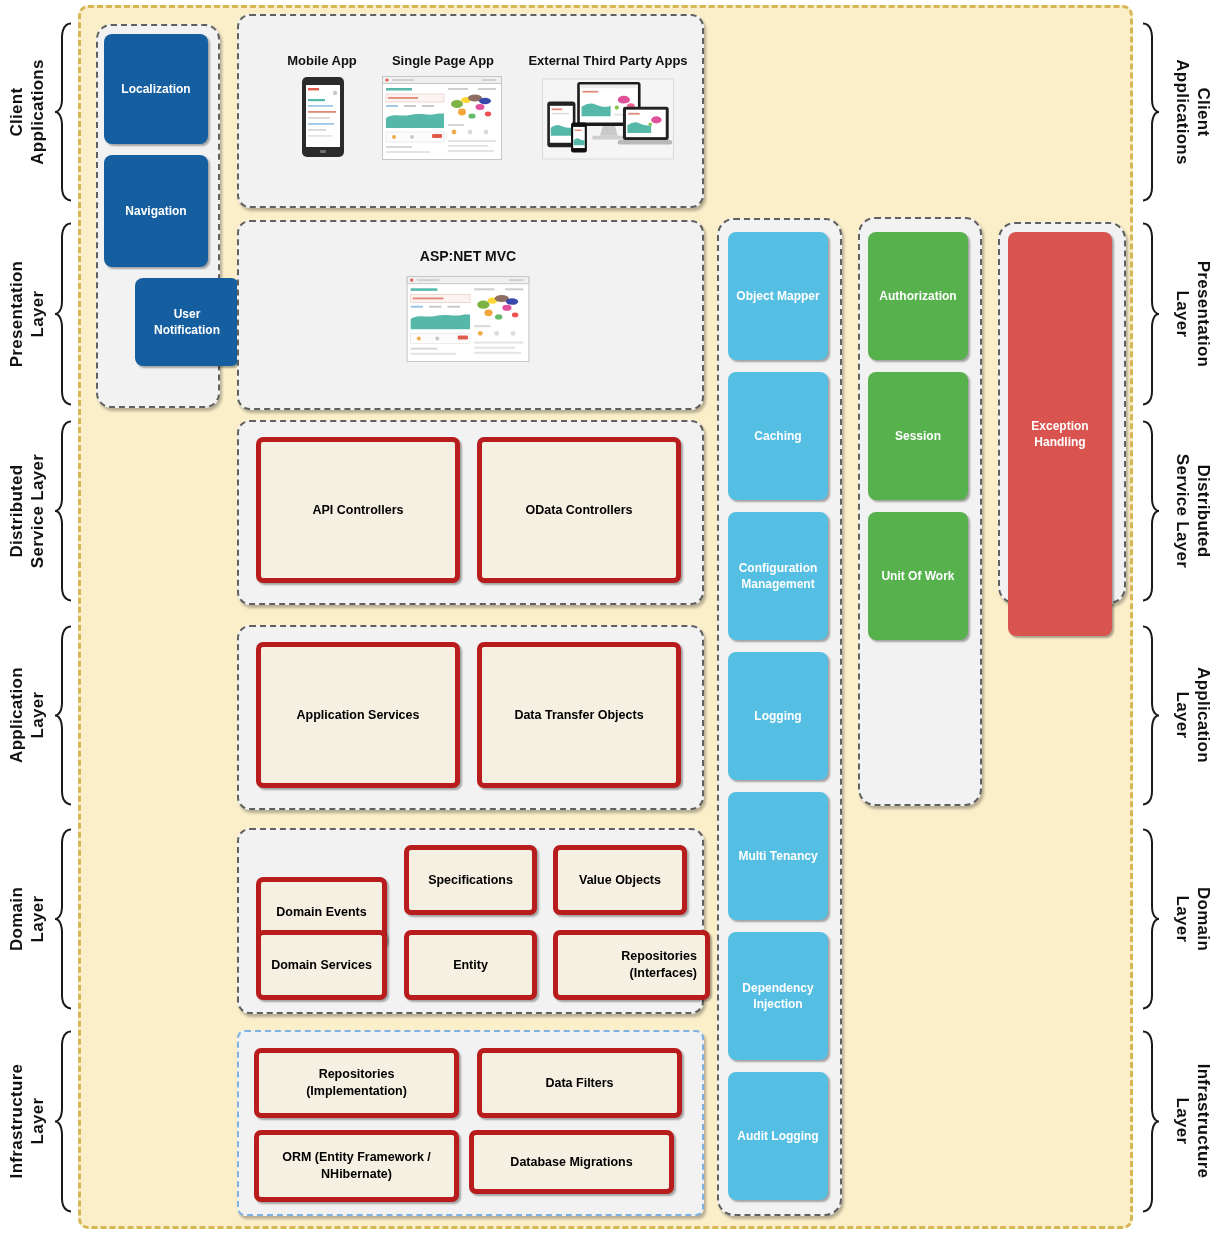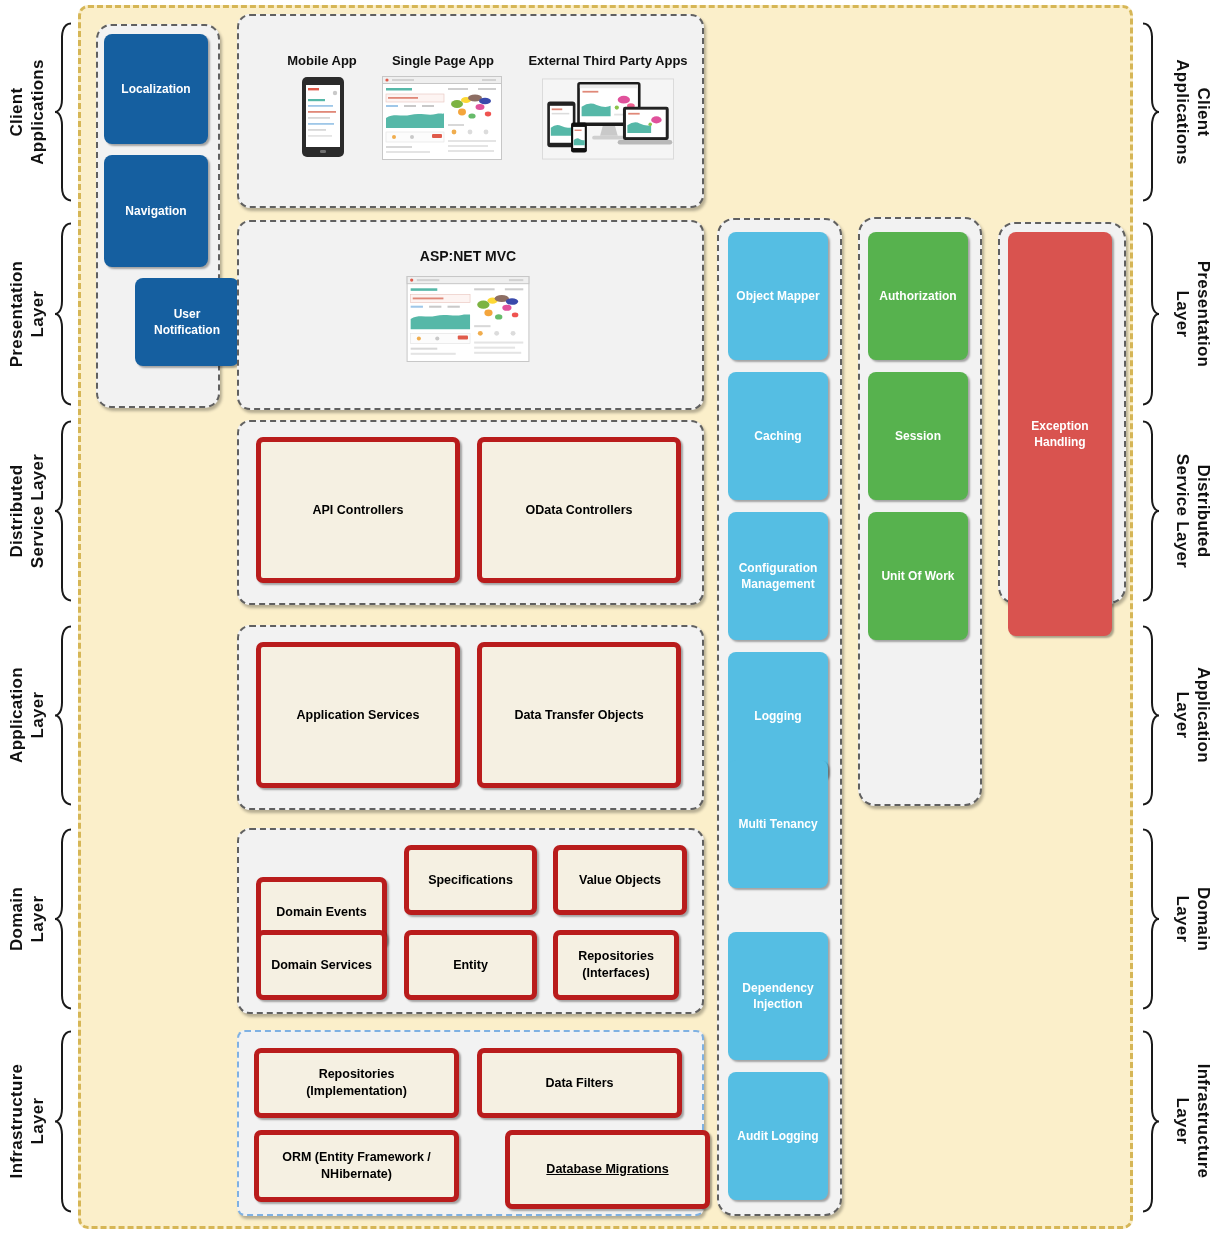--- a/index.html
+++ b/index.html
@@ -178,34 +178,34 @@
   <div class="abs group" style="left:237px; top:625px; width:463px; height:181px;"></div>
   <div class="abs card" style="left:256px; top:642px; width:204px; height:146px;">Application Services</div>
   <div class="abs card" style="left:477px; top:642px; width:204px; height:146px;">Data Transfer Objects</div>
 
   <div class="abs group" style="left:237px; top:828px; width:463px; height:182px;"></div>
   <div class="abs card" style="left:256px; top:877px; width:131px; height:70px;">Domain Events</div>
   <div class="abs card" style="left:404px; top:845px; width:133px; height:70px;">Specifications</div>
   <div class="abs card" style="left:553px; top:845px; width:134px; height:70px;">Value Objects</div>
   <div class="abs card" style="left:256px; top:930px; width:131px; height:70px;">Domain Services</div>
   <div class="abs card" style="left:404px; top:930px; width:133px; height:70px;">Entity</div>
-  <div class="abs card" style="left:553px; top:930px; width:126px; height:70px;">Repositories (Interfaces)</div>
+  <div class="abs card" style="left:553px; top:930px; width:157px; height:70px;text-align:right;">Repositories (Interfaces)</div>
 
   <div class="abs group blueborder" style="left:237px; top:1030px; width:463px; height:182px;"></div>
   <div class="abs card" style="left:254px; top:1048px; width:205px; height:70px;">Repositories (Implementation)</div>
   <div class="abs card" style="left:477px; top:1048px; width:205px; height:70px;">Data Filters</div>
   <div class="abs card" style="left:254px; top:1130px; width:205px; height:72px;">ORM (Entity Framework / NHibernate)</div>
-  <div class="abs card" style="left:505px; top:1130px; width:205px; height:79px;text-decoration:underline;">Database Migrations</div>
+  <div class="abs card" style="left:469px; top:1130px; width:205px; height:64px;">Database Migrations</div>
 
   <div class="abs group" style="left:717px; top:218px; width:121px; height:994px; border-radius:17px;"></div>
   <div class="abs card cyan" style="left:728px; top:232px;  width:100px; height:128px;">Object Mapper</div>
   <div class="abs card cyan" style="left:728px; top:372px;  width:100px; height:128px;">Caching</div>
   <div class="abs card cyan" style="left:728px; top:512px;  width:100px; height:128px;">Configuration Management</div>
   <div class="abs card cyan" style="left:728px; top:652px;  width:100px; height:128px;">Logging</div>
-  <div class="abs card cyan" style="left:728px; top:760px;  width:100px; height:128px;">Multi Tenancy</div>
+  <div class="abs card cyan" style="left:728px; top:792px;  width:100px; height:128px;">Multi Tenancy</div>
   <div class="abs card cyan" style="left:728px; top:932px;  width:100px; height:128px;">Dependency Injection</div>
   <div class="abs card cyan" style="left:728px; top:1072px; width:100px; height:128px;">Audit Logging</div>
 
   <div class="abs group" style="left:858px; top:217px; width:120px; height:585px; border-radius:17px;"></div>
   <div class="abs card green" style="left:868px; top:232px; width:100px; height:128px;">Authorization</div>
   <div class="abs card green" style="left:868px; top:372px; width:100px; height:128px;">Session</div>
   <div class="abs card green" style="left:868px; top:512px; width:100px; height:128px;">Unit Of Work</div>
 
   <div class="abs group" style="left:998px; top:222px; width:124px; height:378px; border-radius:17px;"></div>
   <div class="abs card red" style="left:1008px; top:232px; width:104px; height:404px;">Exception Handling</div>

